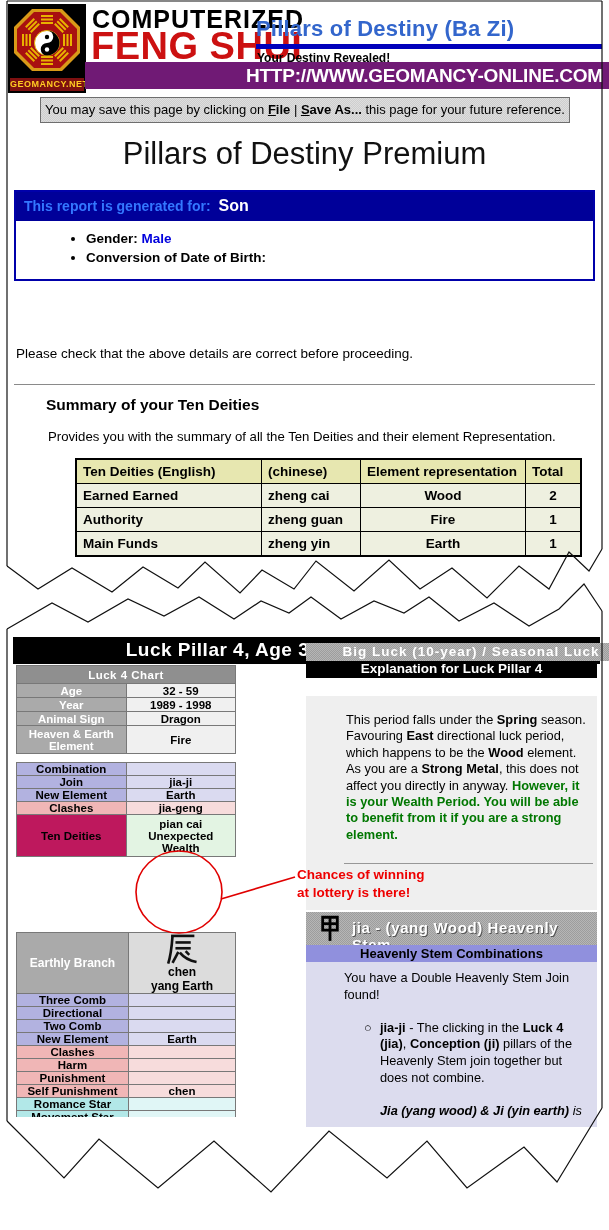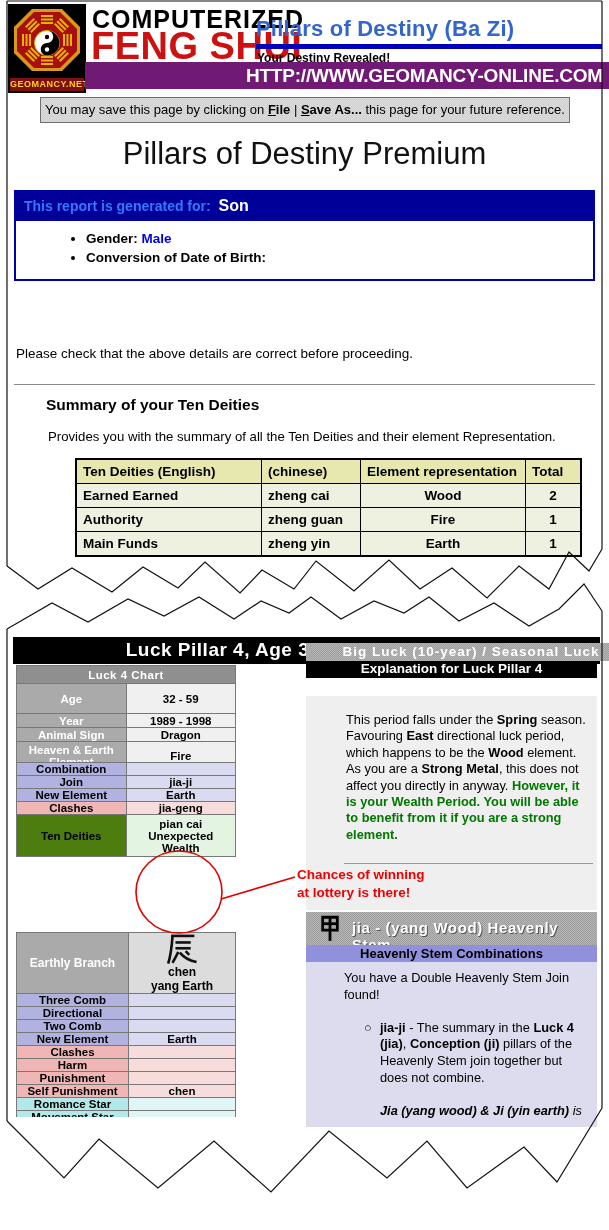--- a/index.html
+++ b/index.html
@@ -51,21 +51,21 @@
   .ltab table{width:220px;table-layout:fixed;}
   .ltab td{border:1px solid #787878;font-weight:bold;font-size:11.5px;padding:0 2px;box-sizing:border-box;}
   .lab-g{color:#fff;text-align:center;}
   .val{background:#f0f0f0;text-align:center;font-size:12px;}
   .charcell{background:#dcdcdc;text-align:center;padding:3px 0;}
   .charcell .py{font-size:12px;font-weight:bold;line-height:14px;}
   .lav-l{background:#b2b2e0;text-align:center;}
   .lav-v{background:#dadaf0;text-align:center;font-size:12px;}
   .pink-l{background:#f0b6b6;text-align:center;}
   .pink-v{background:#f7dcdc;text-align:center;font-size:12px;}
-  .grn-l{background:#4d7c0f;text-align:center;}
+  .grn-l{background:#be185d;text-align:center;}
   .grn-v{background:#e3f4e3;text-align:center;font-size:12px;}
   .cyn-l{background:#b2e8e8;text-align:center;}
   .cyn-v{background:#e0f6f6;text-align:center;font-size:12px;}
   .chart-hd{font-size:13px;letter-spacing:.5px;height:18px;}
   .branch-clip{left:16px;top:932px;width:222px;height:185px;overflow:hidden;}
   
   .expl-hd{left:306px;top:660px;width:291px;height:18px;background:#000;color:#fff;
     font-size:13.5px;font-weight:bold;text-align:center;line-height:18px;}
   .bigluck-hd{left:306px;top:643px;width:330px;height:18px;color:#fff;
     font-size:13.5px;font-weight:bold;text-align:center;line-height:18px;letter-spacing:1px;}
@@ -218,21 +218,21 @@
 </div>
 
 <div class="abs luck-title">Luck Pillar 4, Age 32 - 41 (1989 - 1998)</div>
 
 <div class="abs ltab" style="top:665px">
   <table>
     <tbody>
         <tr>
           <td colspan="2" class="lab-g dith-dark chart-hd">Luck 4 Chart</td>
         </tr>
-    <tr style="height:30px">
+    <tr style="height:14px">
           <td class="lab-g dith" style="width:112px">Age</td>
           <td class="val">32 - 59</td>
         </tr>
     <tr style="height:14px">
           <td class="lab-g dith">Year</td>
           <td class="val">1989 - 1998</td>
         </tr>
     <tr style="height:14px">
           <td class="lab-g dith">Animal Sign</td>
           <td class="val">Dragon</td>
@@ -363,16 +363,16 @@
         <path d="M20,4 V46"></path>
       </g>
   </svg>
   <div class="t">jia - (yang Wood) Heavenly Stem</div>
 </div>
 <div class="abs combo-hd">Heavenly Stem Combinations</div>
 <div class="abs combo-panel">
   <div class="intro">You have a Double Heavenly Stem Join found!</div>
   <div class="li">
     <span class="disc">○</span>
-    <span><span style="font-weight: bold;">jia-ji</span><span> - The summary in the </span><span style="font-weight: bold;">Luck 4 (jia)</span><span>, </span><span style="font-weight: bold;">Conception (ji)</span><span> pillars of the Heavenly Stem join together but does not combine.</span></span>
+    <span><span style="font-weight: bold;">jia-ji</span><span> - The clicking in the </span><span style="font-weight: bold;">Luck 4 (jia)</span><span>, </span><span style="font-weight: bold;">Conception (ji)</span><span> pillars of the Heavenly Stem join together but does not combine.</span></span>
   </div>
   <div class="closing"><span style="font-weight: bold; font-style: italic;">Jia (yang wood) &amp; Ji (yin earth)</span><span style="font-style: italic;"> is</span></div>
 </div>
 
 </body></html>

